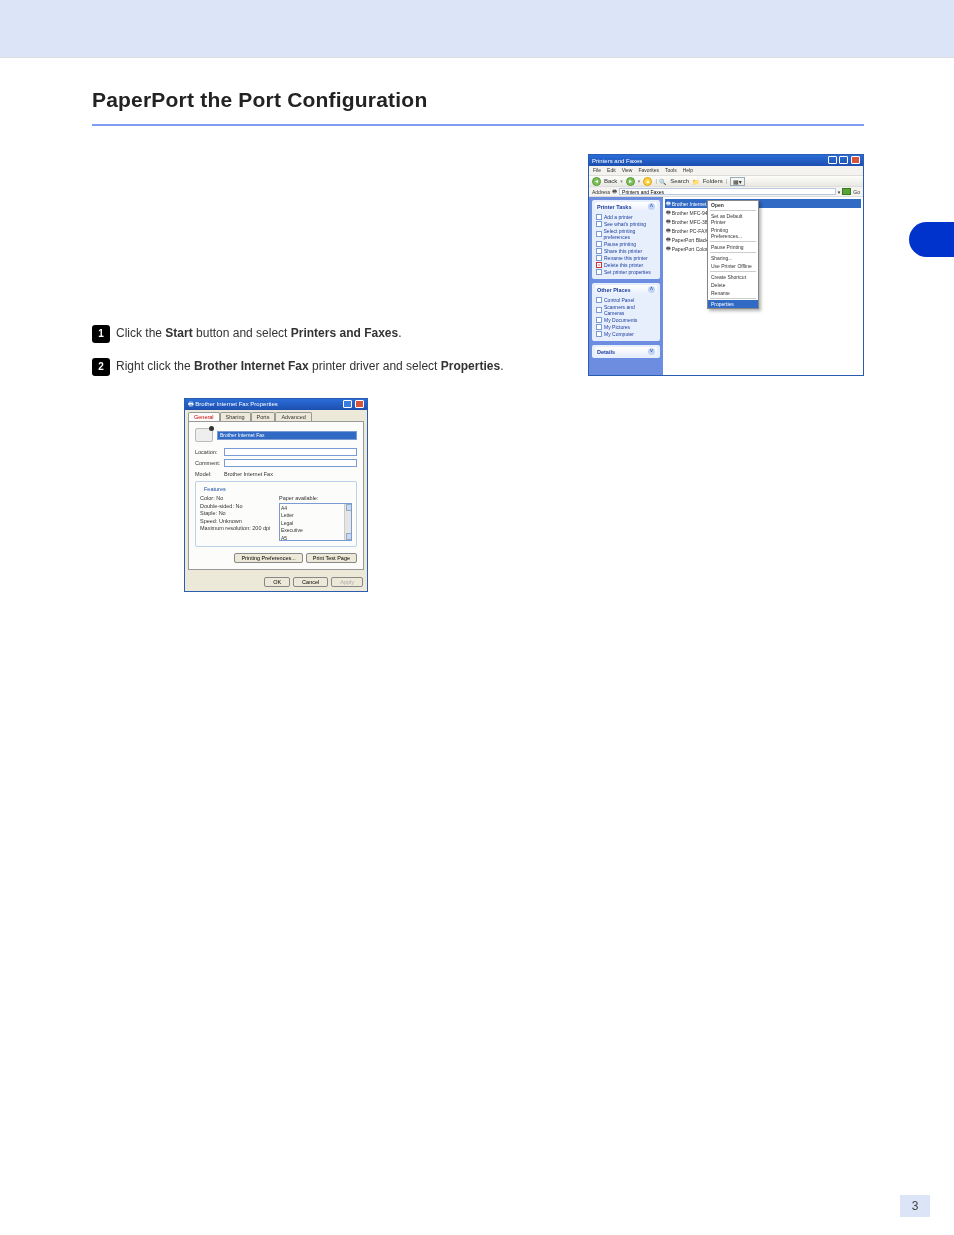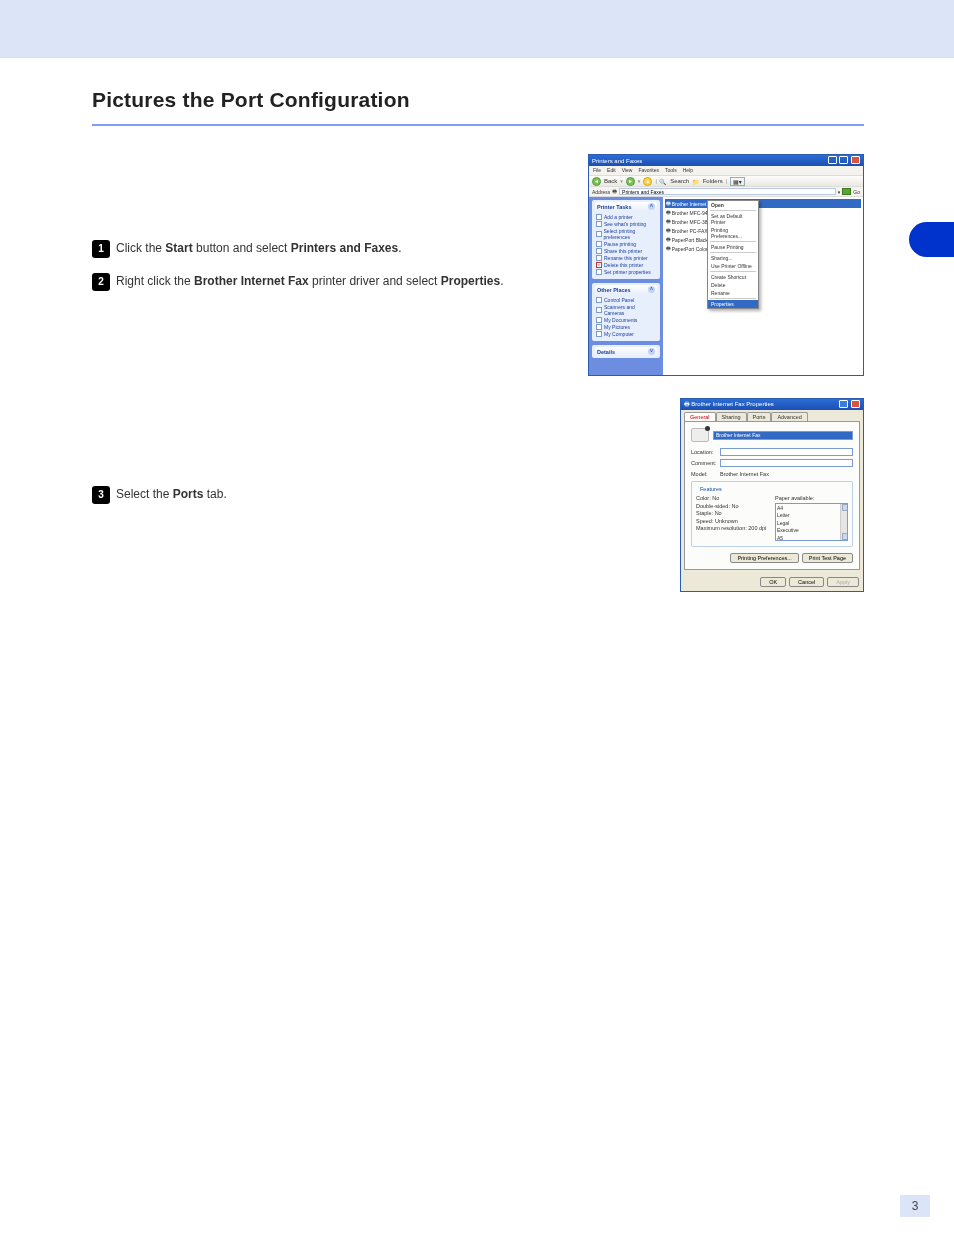--- a/index.html
+++ b/index.html
@@ -3,21 +3,21 @@
 <meta charset="utf-8">
 <style>
   *{margin:0;padding:0;box-sizing:border-box}
   body{font-family:Arial,Helvetica,sans-serif;font-size:11px;color:#333;background:#fff;width:954px}
   .page-header{background:#dce4f7;height:58px;border-bottom:1px solid #ddd}
   .side-tab{position:absolute;right:0;top:222px;width:45px;height:35px;background:#0033cc;border-radius:18px 0 0 18px}
   .content{padding:30px 90px 40px 92px;position:relative}
   h1{font-size:21px;font-weight:bold;color:#222;margin-bottom:12px;letter-spacing:.2px}
   .rule{height:2px;background:#7f9ef3;margin-bottom:28px}
   .intro{font-size:12px;line-height:1.6;margin-bottom:20px;max-width:760px}
-  .step-row{display:flex;gap:16px;margin-bottom:22px;align-items:center}
+  .step-row{display:flex;gap:16px;margin-bottom:22px;align-items:flex-end}
   .step-text{flex:0 0 480px;font-size:12px;line-height:1.6}
   .step-text b.num{display:inline-block;width:18px;height:18px;line-height:18px;text-align:center;background:#000;color:#fff;border-radius:3px;font-size:10px;margin-right:6px}
   
   .win1{width:296px;border:1px solid #2a5db0;background:#fff;font-size:6px}
   .win1 .titlebar{height:11px;background:linear-gradient(#2a6dd8,#1d4fb0);color:#fff;display:flex;align-items:center;padding:0 3px;justify-content:space-between}
   .win1 .titlebar .btns span{display:inline-block;width:9px;height:8px;margin-left:1px;border:1px solid #fff;border-radius:1px}
   .win1 .titlebar .btns .close{background:#d9533d}
   .win1 .menu{height:9px;background:#f4f3ef;display:flex;gap:6px;padding:1px 4px;font-size:5px;color:#333}
   .win1 .menu span{cursor:default}
   .win1 .toolbar{height:12px;background:linear-gradient(#fdfdfb,#e9e8e1);display:flex;align-items:center;gap:3px;padding:0 3px;border-top:1px solid #ddd;border-bottom:1px solid #ddd}
@@ -74,21 +74,21 @@
   .win2 .bottom button.dis{color:#aaa}
   .page-num{position:absolute;bottom:18px;right:24px;width:30px;height:22px;background:#dce4f7;font-size:12px;color:#444;text-align:center;line-height:22px}
 </style>
 </head>
 <body>
 
 <div class="page-header"></div>
 <div class="side-tab"></div>
 
 <div class="content">
-  <h1>Pictures the Port Configuration</h1>
+  <h1>PaperPort the Port Configuration</h1>
   <div class="rule"></div>
 
   <div class="step-row">
     <div class="step-text">
       <b class="num">1</b><span>Click the </span><b>Start</b><span> button and select </span><b>Printers and Faxes</b><span>.</span>
       <div style="height:14px"></div>
       <b class="num">2</b><span>Right click the </span><b>Brother Internet Fax</b><span> printer driver and select </span><b>Properties</b><span>.</span>
     </div>
 
     <div class="win1">
@@ -249,23 +249,20 @@
             <div>Rename</div>
             <div class="msep"></div>
             <div class="hl">Properties</div>
           </div>
         </div>
       </div>
     </div>
   </div>
 
   <div class="step-row">
-    <div class="step-text">
-      <b class="num">3</b><span>Select the </span><b>Ports</b><span> tab.</span>
-    </div>
 
     <div class="win2">
       <div class="titlebar">
         <span><span>🖶 </span><span>Brother Internet Fax Properties</span></span>
         <span class="btns">
           <span class="help"></span>
           <span class="close"></span>
         </span>
       </div>
       <div class="tabs">

